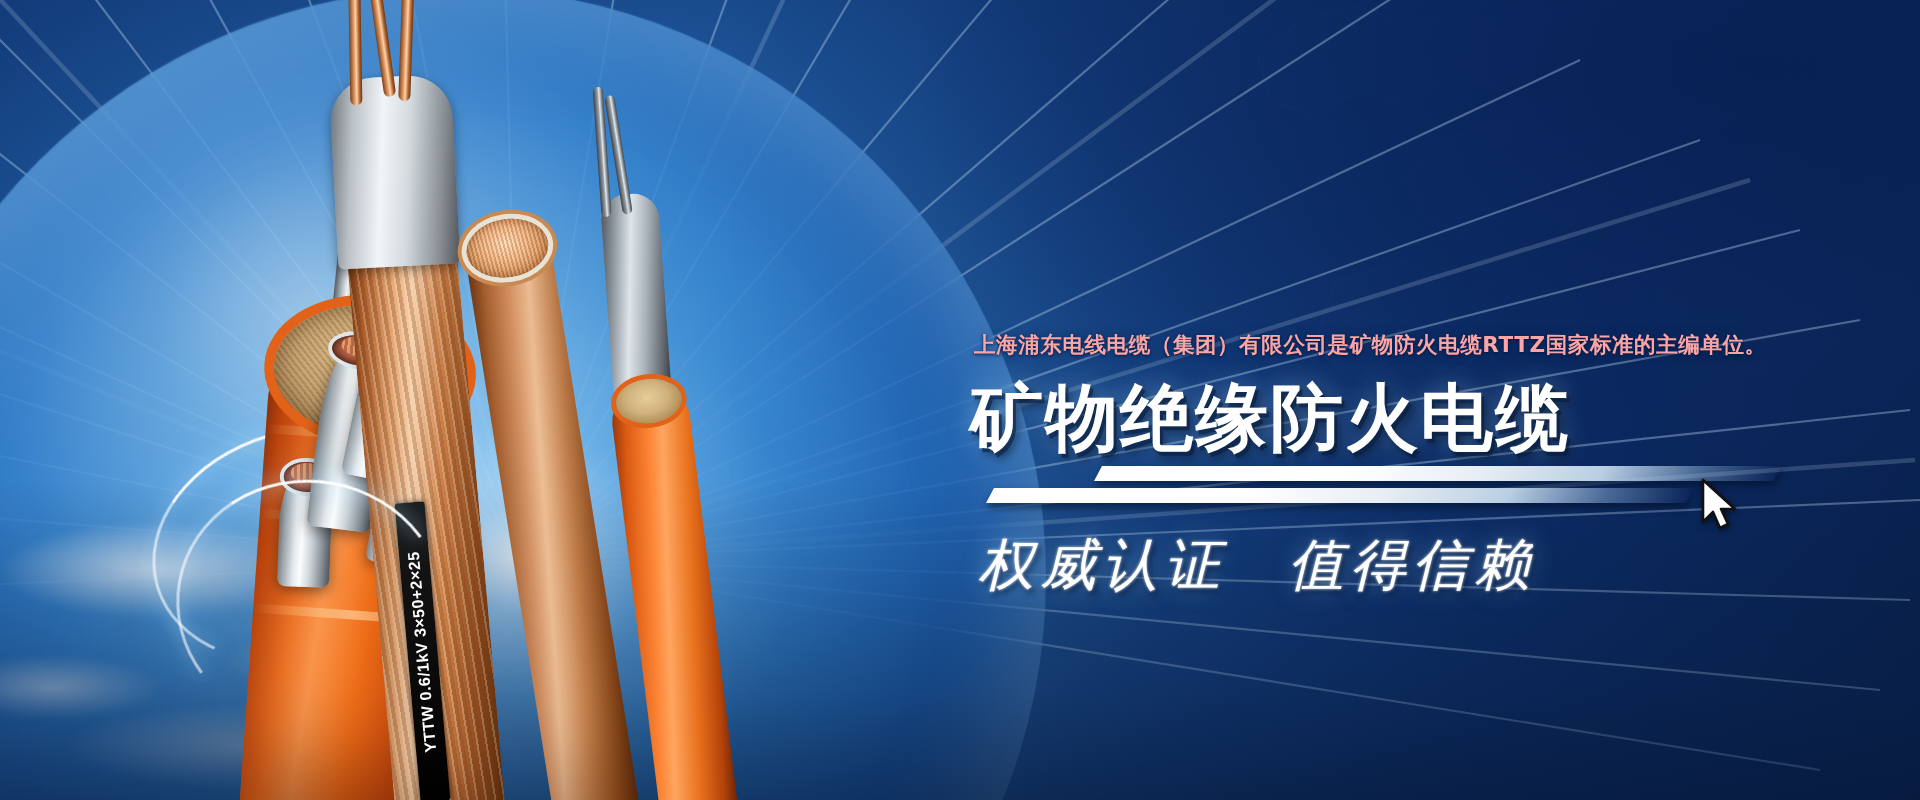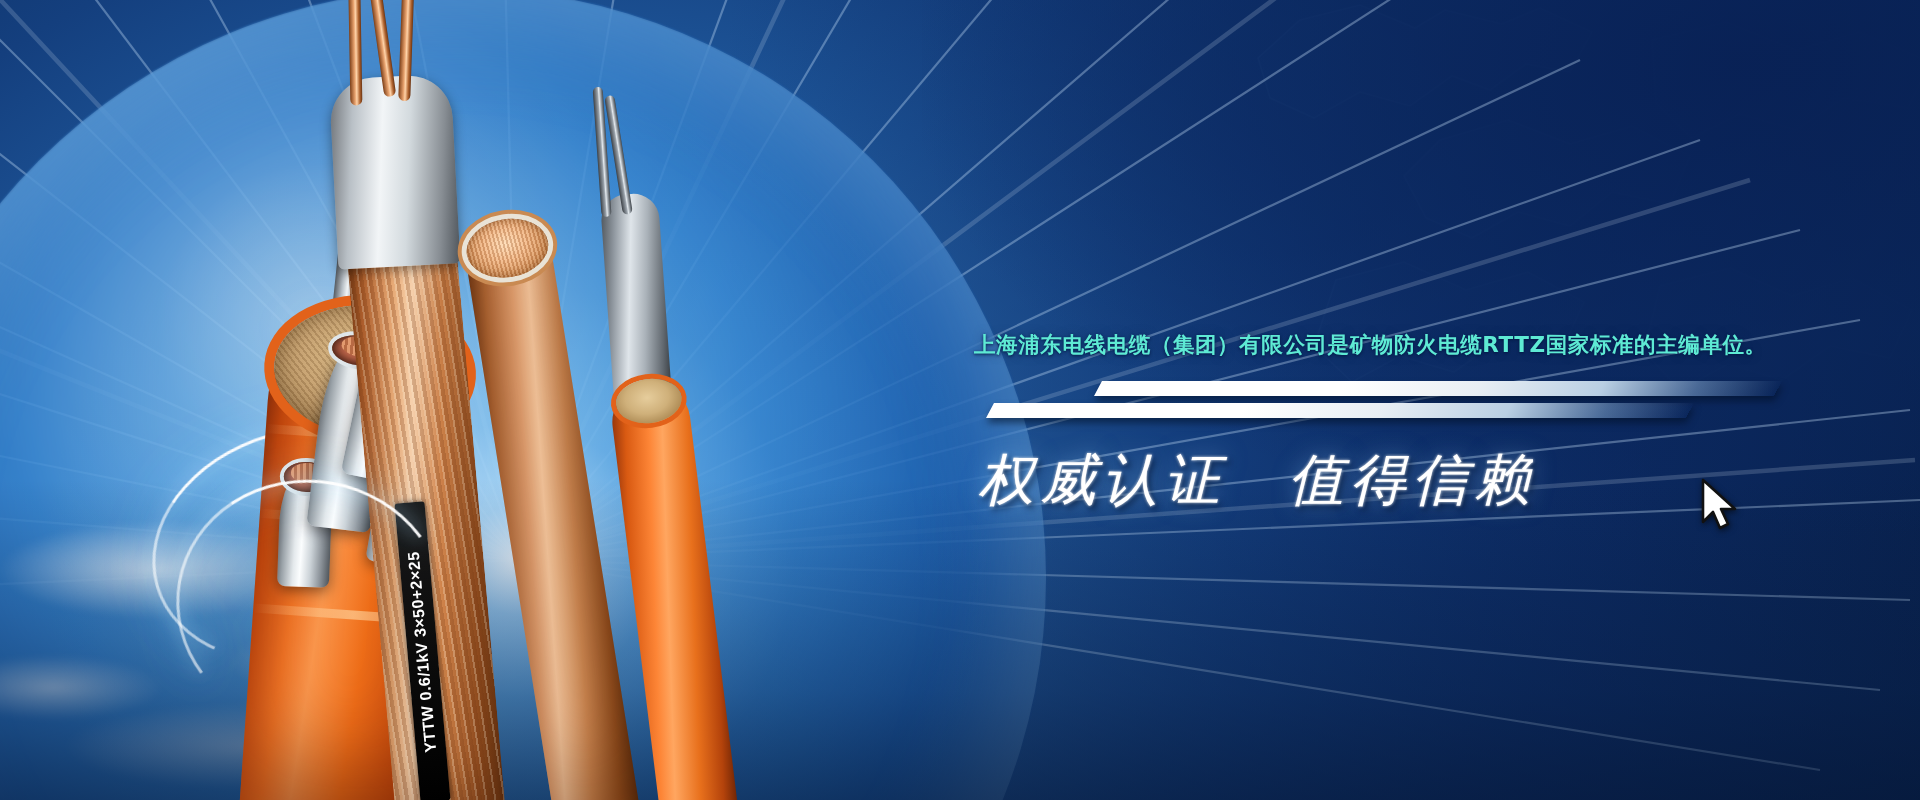--- a/index.html
+++ b/index.html
@@ -167,23 +167,23 @@
     filter:drop-shadow(0 0 9px rgba(190,230,255,.95)) drop-shadow(0 0 20px rgba(120,200,255,.6));}
   .a1{left:150px;top:430px;width:300px;height:230px;transform:rotate(-16deg);}
   .a2{left:176px;top:480px;width:270px;height:250px;transform:rotate(10deg);}
   .a3{left:120px;top:330px;width:320px;height:300px;transform:rotate(-40deg);
     border-color:transparent rgba(255,255,255,.8) rgba(255,255,255,.55) transparent;}
 
   
   .content{position:absolute;left:972px;top:330px;width:860px;}
 
   .subtitle{
-    color:#5eead4;font-size:21.5px;font-weight:bold;letter-spacing:.6px;white-space:nowrap;
+    color:#fca5a5;font-size:21.5px;font-weight:bold;letter-spacing:.6px;white-space:nowrap;
     text-shadow:0 1px 3px rgba(0,20,60,.85),0 0 10px rgba(10,40,90,.55);
-    margin:0 0 8px 2px;
+    margin:0 0 24px 2px;
   }
 
   .headrow{display:flex;align-items:flex-end;gap:16px;margin-left:-2px;}
   .headline{
     font-size:73px;font-weight:bold;color:#ffffff;letter-spacing:2px;line-height:.95;
     white-space:nowrap;
     text-shadow:
       3px 4px 0 rgba(6,26,58,.55),
       5px 7px 10px rgba(3,16,40,.6),
       0 0 24px rgba(160,215,255,.45);
@@ -358,20 +358,21 @@
     </div>
 
     <div class="arc a2"></div>
   </div>
 
   <div class="content">
 
     <div class="subtitle">上海浦东电线电缆（集团）有限公司是矿物防火电缆RTTZ国家标准的主编单位。</div>
 
     <div class="headrow">
+      <div class="headline">矿物绝缘防火电缆</div>
     </div>
 
     <div class="bars">
       <div class="bar bar-top"></div>
       <div class="bar bar-bot"></div>
     </div>
 
     <div class="tagline">权威认证　值得信赖</div>
   </div>
 

